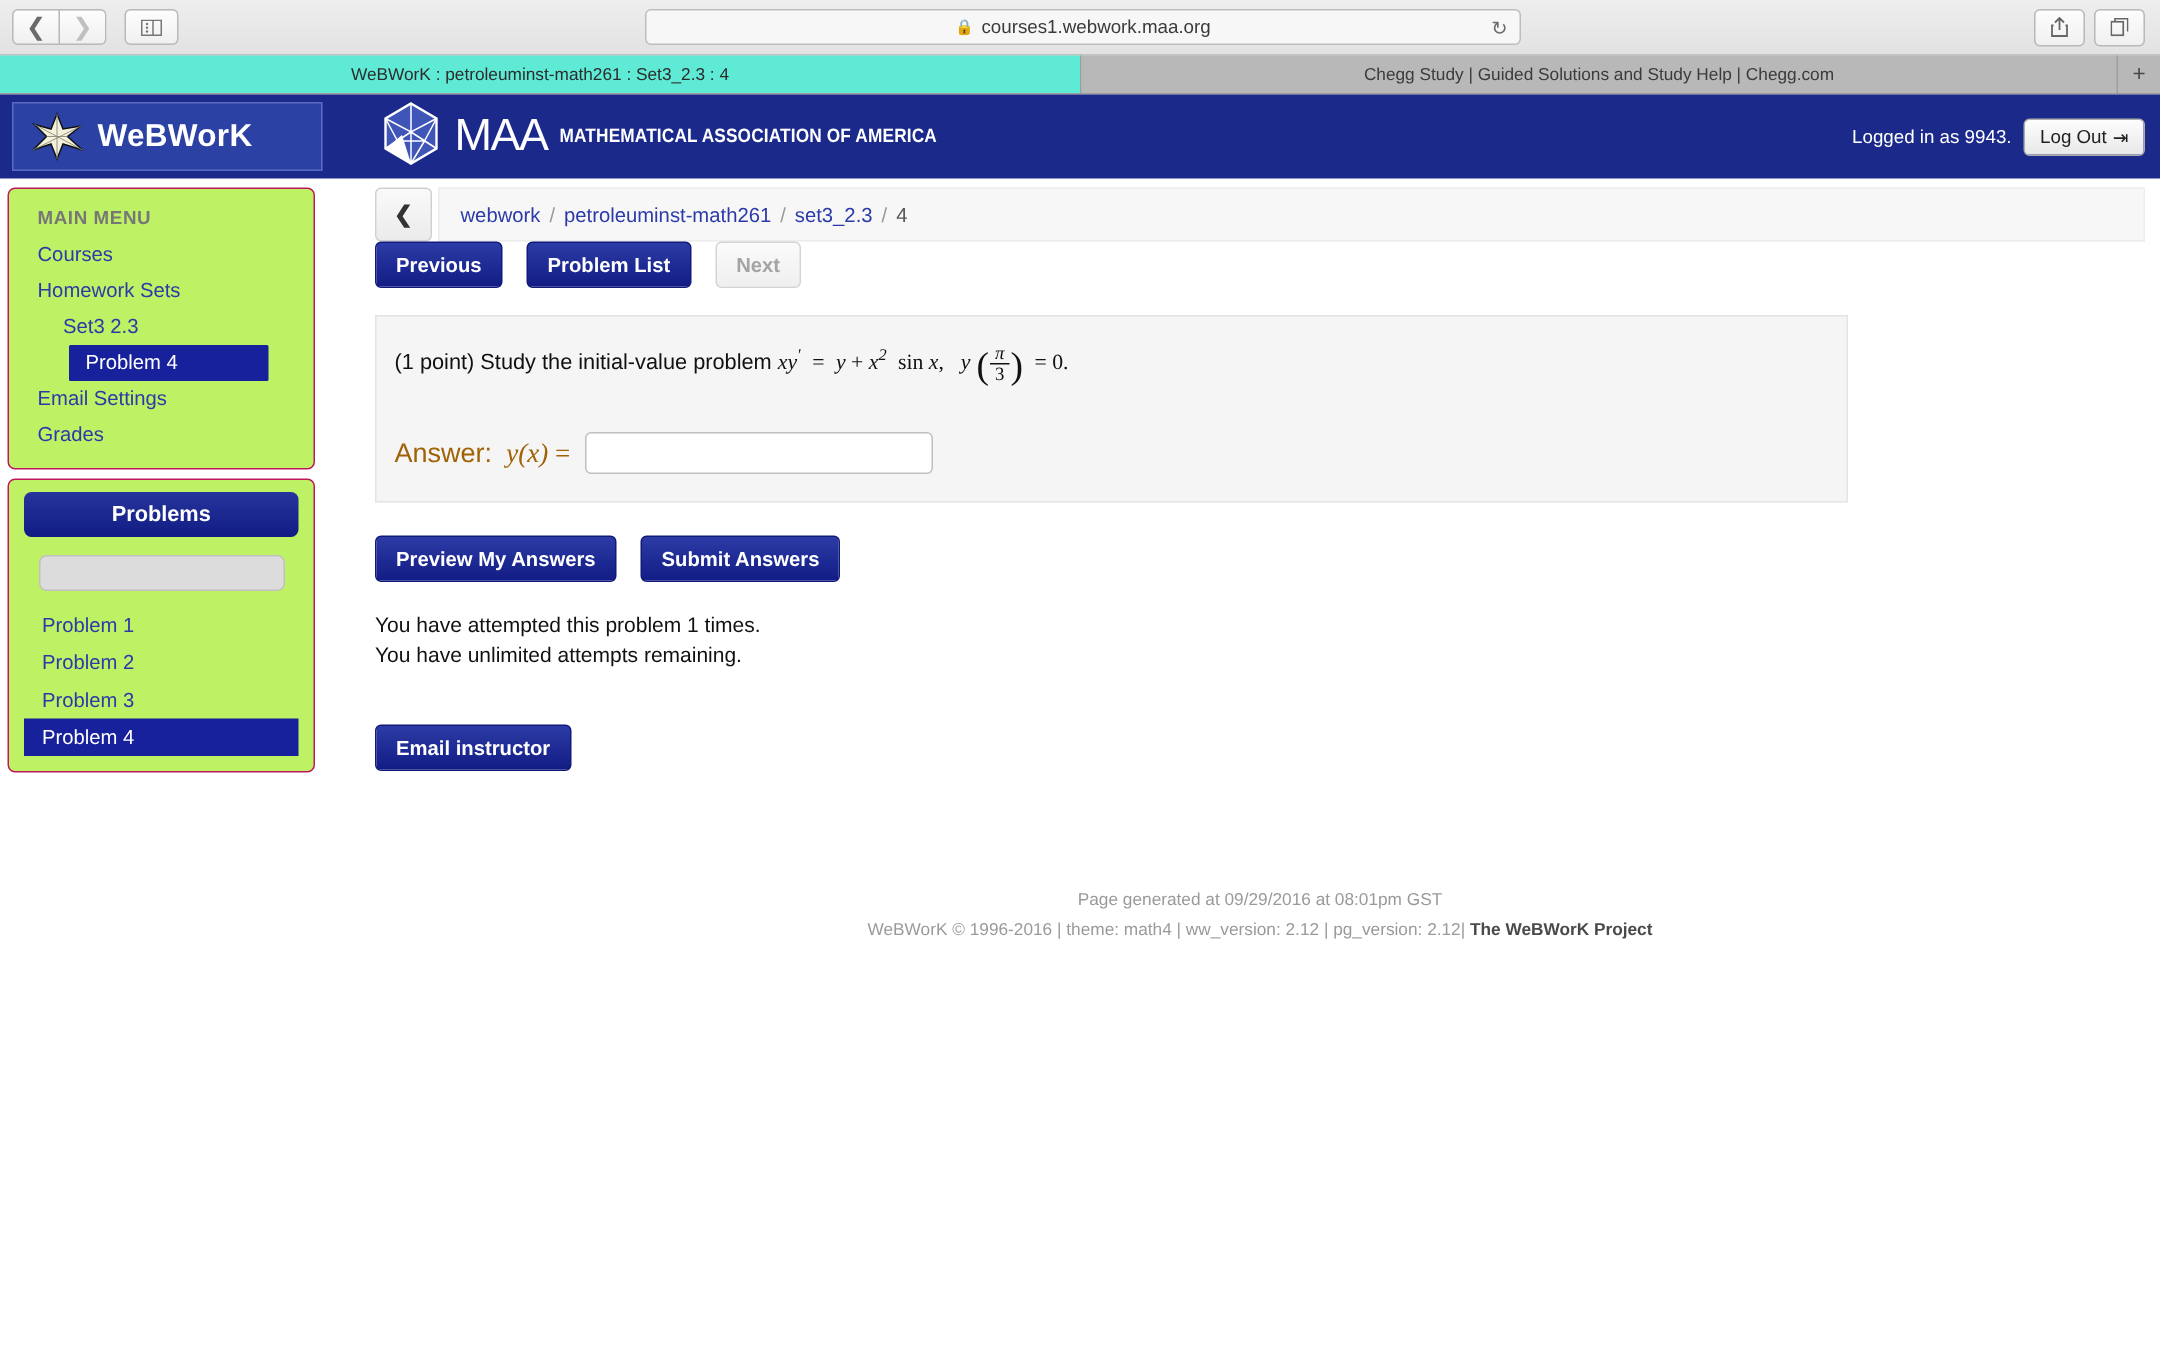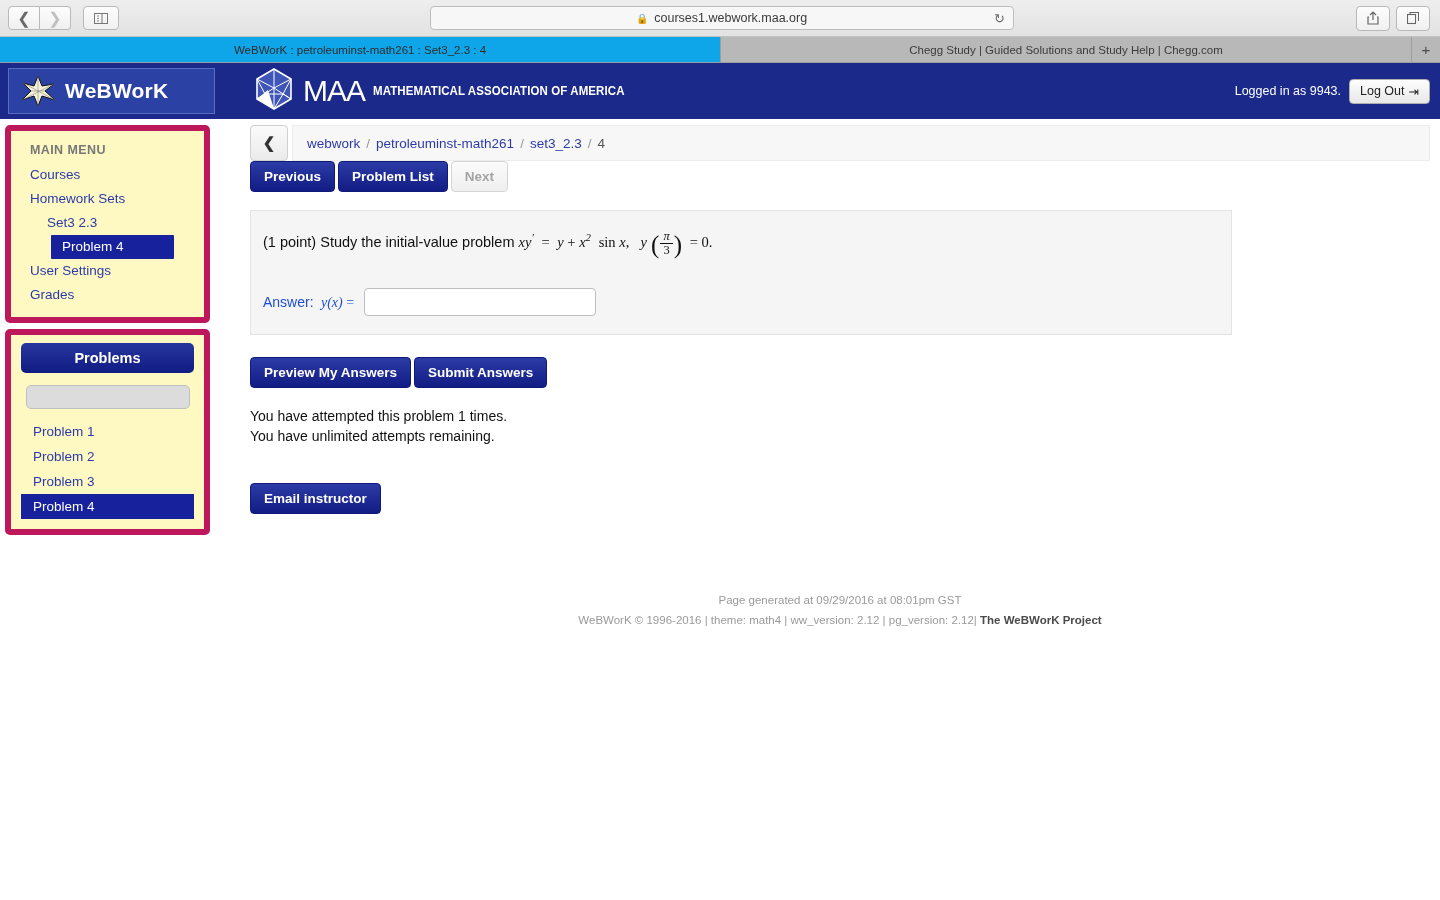--- a/index.html
+++ b/index.html
@@ -49,21 +49,21 @@
     background: #b8b8b8;
     border-bottom: 1px solid #9d9d9d;
     display: flex; align-items: stretch;
     position: relative;
   }
   .tab {
     display: flex; align-items: center; justify-content: center;
     font-size: 11.5px; color: #2c2c2c;
     border-right: 1px solid #9d9d9d;
   }
-  .tab.active { background: #0ea5e9; width: 720px; }
+  .tab.active { background: #5eead4; width: 720px; }
   .tab.inactive { background: #b8b8b8; flex: 1; color: #3b3b3b; }
   .tab-plus {
     width: 28px; background: #b8b8b8;
     display: flex; align-items: center; justify-content: center;
     font-size: 15px; color: #4a4a4a;
   }
 
   
   .ww-header {
     height: 56px; background: #1b2a8a;
@@ -93,22 +93,22 @@
     border: 1px solid #adadad; border-radius: 4px;
     padding: 4px 10px; font-size: 12.5px; color: #222;
     display:flex; align-items:center; gap:4px;
   }
 
   
   .page-body { display: flex; align-items: flex-start; }
   .sidebar { width: 218px; flex: none; }
   .panel {
     margin: 6px 8px 0 5px;
-    background: #fef9c3;
-    border: 6px solid #be185d;
+    background: #bef264;
+    border: 1px solid #be185d;
     border-radius: 5px;
     padding: 8px 0 10px 0;
   }
   .menu-title {
     font-size: 12.5px; font-weight: bold; color: #777;
     padding: 4px 0 6px 19px; letter-spacing: 0.4px;
   }
   .menu-link {
     display: block; font-size: 13.5px; color: #2c3aa8;
     padding: 4px 0 5px 19px; text-decoration: none;
@@ -155,21 +155,21 @@
     display: flex; align-items: center; padding-left: 14px;
     font-size: 13.5px;
   }
   .crumb { color: #2c3aa8; text-decoration: none; }
   .crumb.plain { color: #555; }
   .crumb-sep { color: #9a9a9a; margin: 0 6px; }
   .page-title {
     font-size: 31px; font-weight: bold; color: #111;
     margin: 42px 0 16px 0; letter-spacing: -0.3px;
   }
-  .btn-row { display: flex; gap: 3px; margin-bottom: 18px; align-items: flex-end; }
+  .btn-row { display: flex; gap: 16px; margin-bottom: 18px; align-items: flex-end; }
   .btn {
     font-size: 13.5px; border-radius: 4px; padding: 7px 13px;
     border: 1px solid #101a7a;
     background: linear-gradient(#2c3ba6, #121c84);
     color: #fff; font-weight: bold;
   }
   .btn.disabled {
     background: linear-gradient(#fbfbfb,#efefef);
     border: 1px solid #d4d4d4; color: #a4a4a4; font-weight: bold;
   }
@@ -184,21 +184,21 @@
   sup.pr { font-family: "Liberation Serif", serif; font-style: italic; font-size: 0.75em; }
   .frac {
     display: inline-flex; flex-direction: column; align-items: center;
     vertical-align: middle; font-family: "Liberation Serif", serif;
     font-size: 12.5px; line-height: 1.05; margin: 0 1px;
   }
   .frac .num { border-bottom: 1px solid #111; padding: 0 3px; font-style: italic;}
   .frac .den { padding: 0 3px; }
   .paren-big { font-family: "Liberation Serif", serif; font-size: 25px; vertical-align: -6px; font-weight: 300;}
   .answer-row { display: flex; align-items: center; margin-top: 26px; }
-  .answer-label { font-size: 14px; color: #1d4ed8; }
+  .answer-label { font-size: 18px; color: #a16207; }
   .answer-input {
     margin-left: 10px; width: 218px; height: 26px;
     border: 1px solid #bfbfbf; border-radius: 4px; background: #fff;
     font-size: 13px; padding: 0 6px;
   }
   .attempt-line { font-size: 14px; color: #111; line-height: 1.45; }
   .email-btn { margin-top: 36px; }
   .footer { text-align: center; margin-top: 80px; }
   .footer-line1 { font-size: 11.5px; color: #9a9a9a; margin-bottom: 8px; }
   .footer-line2 { font-size: 11.5px; color: #9a9a9a; }
@@ -283,21 +283,21 @@
 
 <div class="page-body">
 
   <div class="sidebar">
     <div class="panel">
       <div class="menu-title">MAIN MENU</div>
       <a class="menu-link">Courses</a>
       <a class="menu-link">Homework Sets</a>
       <a class="menu-link indent1">Set3 2.3</a>
       <a class="menu-link active">Problem 4</a>
-      <a class="menu-link">User Settings</a>
+      <a class="menu-link">Email Settings</a>
       <a class="menu-link">Grades</a>
     </div>
 
     <div class="panel">
       <div class="problems-header">Problems</div>
       <input class="jump-box" type="text" value="" style="">
       <a class="prob-link">Problem 1</a>
       <a class="prob-link">Problem 2</a>
       <a class="prob-link">Problem 3</a>
       <a class="prob-link active">Problem 4</a>

